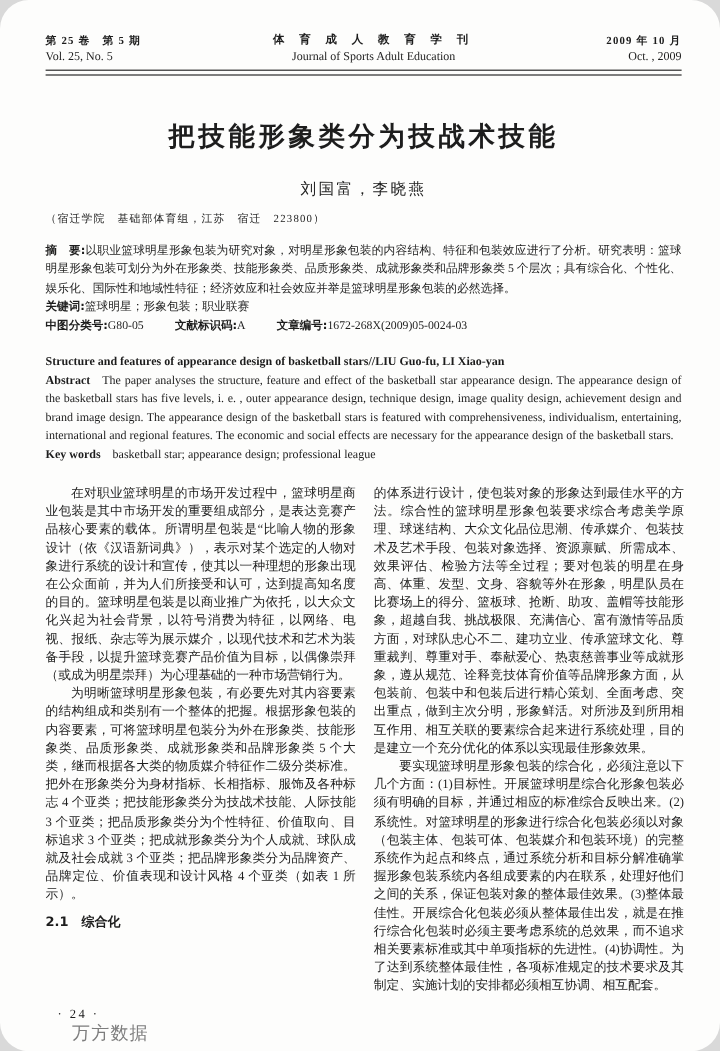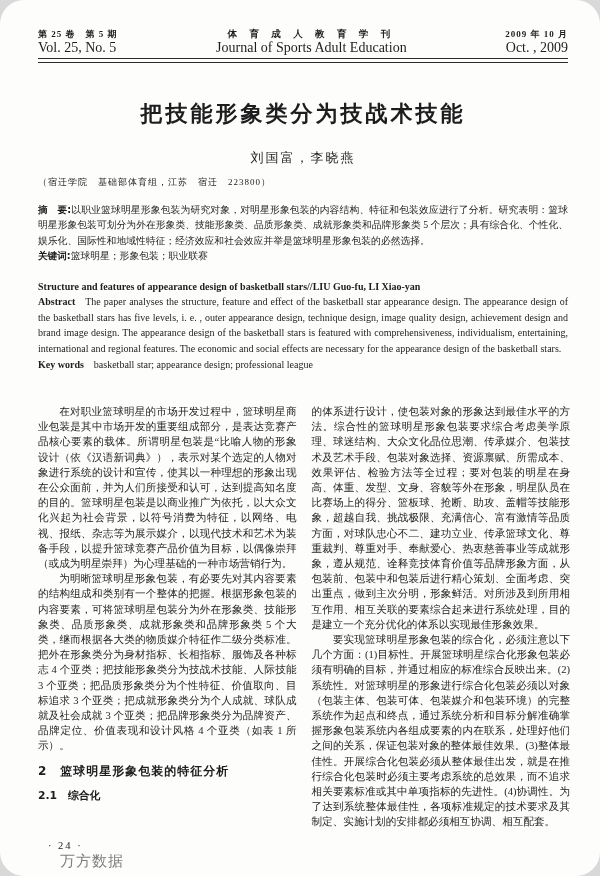--- a/index.html
+++ b/index.html
@@ -16,21 +16,21 @@
     border-radius:24px;
   }
   
   .hdr{display:flex;justify-content:space-between;align-items:flex-start;}
   .hdr-block{font-size:9px;line-height:13px;}
   .hdr-left{text-align:left;}
   .hdr-center{text-align:center;}
   .hdr-right{text-align:right;}
   .hdr-cn{font-weight:bold;letter-spacing:1px;}
   .hdr-center .hdr-cn{letter-spacing:5px;font-size:9.5px;}
-  .hdr-en{font-size:14px;}
+  .hdr-en{font-size:10px;}
   .hdr-rule{margin-top:4px;height:3px;border-top:1.6px solid #2b2b2b;border-bottom:1px solid #2b2b2b;}
   
   .title{
     margin-top:36px;text-align:center;
     font-family:"DejaVu Sans","Liberation Sans",sans-serif;
     font-size:22px;font-weight:bold;letter-spacing:3px;
   }
   .authors{margin-top:20px;text-align:center;font-size:13px;letter-spacing:2px;}
   .affil{margin-top:9px;text-align:left;font-size:9px;letter-spacing:1px;}
   
@@ -88,33 +88,33 @@
   </div>
   <div class="hdr-rule"></div>
 
   <div class="title">把技能形象类分为技战术技能</div>
   <div class="authors">刘国富，李晓燕</div>
   <div class="affil">（宿迁学院　基础部体育组，江苏　宿迁　223800）</div>
 
   <div class="cn-abs">
     <p><b>摘　要:</b><span>以职业篮球明星形象包装为研究对象，对明星形象包装的内容结构、特征和包装效应进行了分析。研究表明：篮球明星形象包装可划分为外在形象类、技能形象类、品质形象类、成就形象类和品牌形象类 5 个层次；具有综合化、个性化、娱乐化、国际性和地域性特征；经济效应和社会效应并举是篮球明星形象包装的必然选择。</span></p>
     <p><b>关键词:</b><span>篮球明星；形象包装；职业联赛</span></p>
+    <p class="clc-line"><b>中图分类号:</b><span class="val">G80-05</span><b>文献标识码:</b><span class="val">A</span><b>文章编号:</b><span>1672-268X(2009)05-0024-03</span></p>
   </div>
 
   <div class="en-abs">
     <p class="en-title">Structure and features of appearance design of basketball stars//LIU Guo-fu, LI Xiao-yan</p>
     <p><b>Abstract</b><span>The paper analyses the structure, feature and effect of the basketball star appearance design. The appearance design of the basketball stars has five levels, i. e. , outer appearance design, technique design, image quality design, achievement design and brand image design. The appearance design of the basketball stars is featured with comprehensiveness, individualism, entertaining, international and regional features. The economic and social effects are necessary for the appearance design of the basketball stars.</span></p>
     <p><b>Key words</b><span>basketball star; appearance design; professional league</span></p>
   </div>
 
   <div class="columns">
     <div class="col">
       <p class="indent">在对职业篮球明星的市场开发过程中，篮球明星商业包装是其中市场开发的重要组成部分，是表达竞赛产品核心要素的载体。所谓明星包装是“比喻人物的形象设计（依《汉语新词典》），表示对某个选定的人物对象进行系统的设计和宣传，使其以一种理想的形象出现在公众面前，并为人们所接受和认可，达到提高知名度的目的。篮球明星包装是以商业推广为依托，以大众文化兴起为社会背景，以符号消费为特征，以网络、电视、报纸、杂志等为展示媒介，以现代技术和艺术为装备手段，以提升篮球竞赛产品价值为目标，以偶像崇拜（或成为明星崇拜）为心理基础的一种市场营销行为。</p>
       <p class="indent">为明晰篮球明星形象包装，有必要先对其内容要素的结构组成和类别有一个整体的把握。根据形象包装的内容要素，可将篮球明星包装分为外在形象类、技能形象类、品质形象类、成就形象类和品牌形象类 5 个大类，继而根据各大类的物质媒介特征作二级分类标准。把外在形象类分为身材指标、长相指标、服饰及各种标志 4 个亚类；把技能形象类分为技战术技能、人际技能 3 个亚类；把品质形象类分为个性特征、价值取向、目标追求 3 个亚类；把成就形象类分为个人成就、球队成就及社会成就 3 个亚类；把品牌形象类分为品牌资产、品牌定位、价值表现和设计风格 4 个亚类（如表 1 所示）。</p>
-      <h2 class="sec">2　篮球明星形象包装的特征分析</h2>
       <h3 class="subsec">2.1　综合化</h3>
 
     </div>
     <div class="col">
       <p>的体系进行设计，使包装对象的形象达到最佳水平的方法。综合性的篮球明星形象包装要求综合考虑美学原理、球迷结构、大众文化品位思潮、传承媒介、包装技术及艺术手段、包装对象选择、资源禀赋、所需成本、效果评估、检验方法等全过程；要对包装的明星在身高、体重、发型、文身、容貌等外在形象，明星队员在比赛场上的得分、篮板球、抢断、助攻、盖帽等技能形象，超越自我、挑战极限、充满信心、富有激情等品质方面，对球队忠心不二、建功立业、传承篮球文化、尊重裁判、尊重对手、奉献爱心、热衷慈善事业等成就形象，遵从规范、诠释竞技体育价值等品牌形象方面，从包装前、包装中和包装后进行精心策划、全面考虑、突出重点，做到主次分明，形象鲜活。对所涉及到所用相互作用、相互关联的要素综合起来进行系统处理，目的是建立一个充分优化的体系以实现最佳形象效果。</p>
       <p class="indent">要实现篮球明星形象包装的综合化，必须注意以下几个方面：(1)目标性。开展篮球明星综合化形象包装必须有明确的目标，并通过相应的标准综合反映出来。(2)系统性。对篮球明星的形象进行综合化包装必须以对象（包装主体、包装可体、包装媒介和包装环境）的完整系统作为起点和终点，通过系统分析和目标分解准确掌握形象包装系统内各组成要素的内在联系，处理好他们之间的关系，保证包装对象的整体最佳效果。(3)整体最佳性。开展综合化包装必须从整体最佳出发，就是在推行综合化包装时必须主要考虑系统的总效果，而不追求相关要素标准或其中单项指标的先进性。(4)协调性。为了达到系统整体最佳性，各项标准规定的技术要求及其制定、实施计划的安排都必须相互协调、相互配套。</p>
     </div>
   </div>
 
   <div class="pageno">· 24 ·</div>

